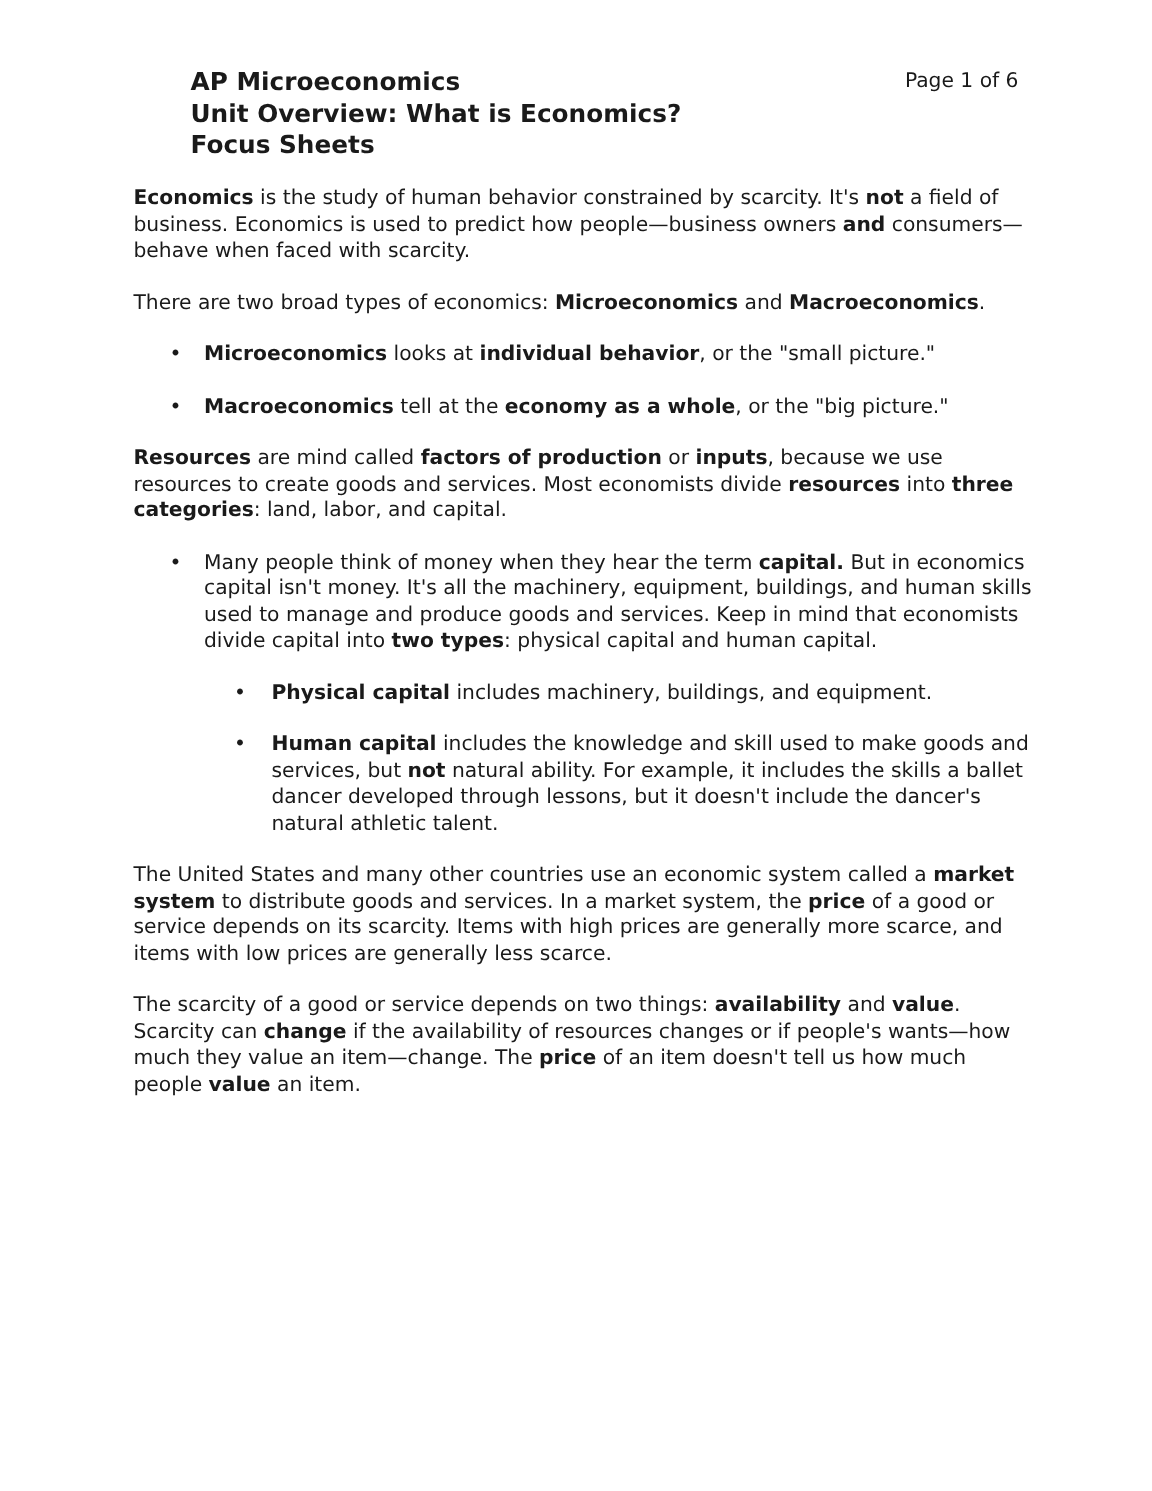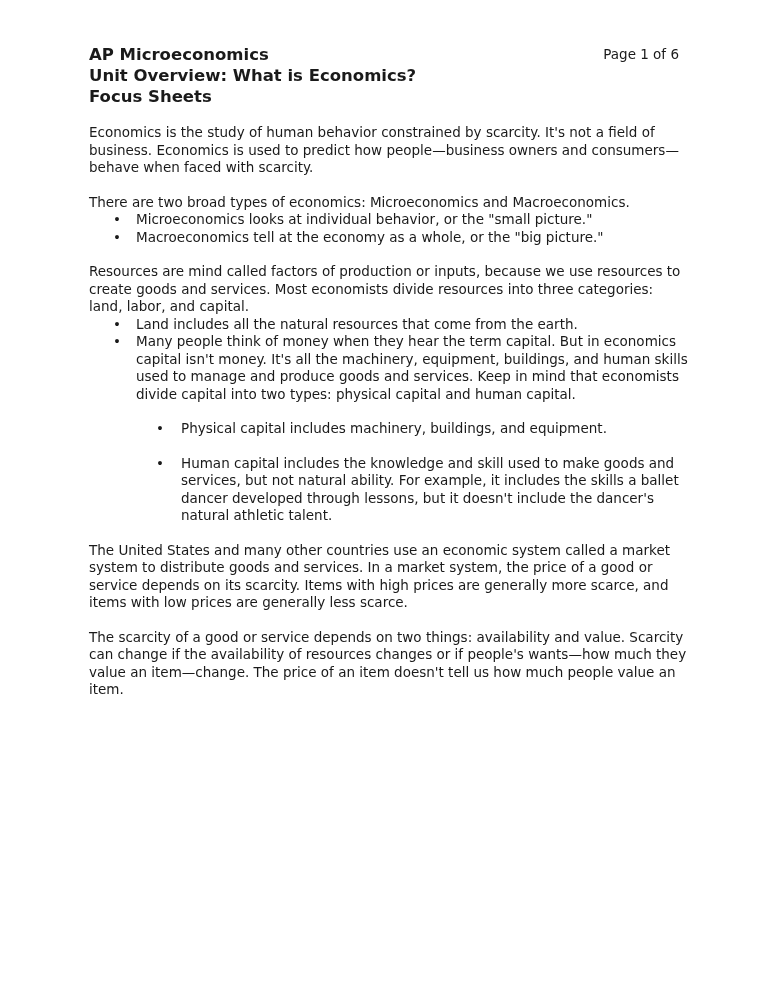--- a/index.html
+++ b/index.html
@@ -1,31 +1,31 @@
 <!DOCTYPE html>
 <html><head>
 <meta charset="utf-8">
 <style>
   html, body { margin: 0; padding: 0; background: #ffffff; }
   body { width: 768px; height: 994px; position: relative; overflow: hidden;
          font-family: "DejaVu Sans", sans-serif; color: #1a1a1a; }
   .page { position: absolute; left: 89px; top: 44px; width: 600px; }
-  .header { position: relative; }
+  .header { position: relative; margin-left: 38px; }
   .title-line { font-weight: bold; font-size: 16.5px; line-height: 21px; margin: 0; }
   .page-num { position: absolute; right: 10px; top: 2px; font-size: 13.5px; }
   .section-title { font-weight: bold; text-decoration: underline; font-size: 13.5px;
                    margin: 32px 0 0 0; line-height: 18px; }
   p { font-size: 13.5px; line-height: 17.5px; margin: 17px 0 0 0; }
   ul { list-style: none; margin: 0; padding: 0; }
   li { font-size: 13.5px; line-height: 17.5px; position: relative; }
-  ul.l1 > li { padding-left: 47px; }
+  ul.l1 > li { padding-left: 47px; margin-top: 17px; }
   ul.l1 > li::before { content: "\2022"; position: absolute; left: 24px; top: 0; }
   ul.l2 > li { padding-left: 45px; margin-top: 17px; }
   ul.l2 > li::before { content: "\2022"; position: absolute; left: 20px; top: 0; }
-  b { font-weight: normal; }
+  b { font-weight: bold; }
 </style>
 </head>
 <body>
 
 <div class="page">
   <div class="header">
     <p class="title-line" style="margin:0">AP Microeconomics</p>
     <p class="title-line" style="margin:0">Unit Overview: What is Economics?</p>
     <p class="title-line" style="margin:0">Focus Sheets</p>
     <span class="page-num">Page 1 of 6</span>
@@ -38,21 +38,20 @@
   <p><span>There are two broad types of economics: </span><b>Microeconomics</b><span> and </span><b>Macroeconomics</b><span>.</span></p>
 
   <ul class="l1">
     <li><b>Microeconomics</b><span> looks at </span><b>individual behavior</b><span>, or the "small picture."</span></li>
     <li><b>Macroeconomics</b><span> tell at the </span><b>economy as a whole</b><span>, or the "big picture."</span></li>
   </ul>
 
   <p><b>Resources</b><span> are mind called </span><b>factors of production</b><span> or </span><b>inputs</b><span>, because we use resources to create goods and services. Most economists divide </span><b>resources</b><span> into </span><b>three categories</b><span>: land, labor, and capital.</span></p>
 
   <ul class="l1">
-    <li><b>Land</b><span> includes all the natural resources that come from the earth.</span></li>
     <li><span>Many people think of money when they hear the term </span><b>capital.</b><span> But in economics capital isn't money. It's all the machinery, equipment, buildings, and human skills used to manage and produce goods and services. Keep in mind that economists divide capital into </span><b>two types</b><span>: physical capital and human capital.</span>
       <ul class="l2">
         <li><b>Physical capital</b><span> includes machinery, buildings, and equipment.</span></li>
         <li><b>Human capital</b><span> includes the knowledge and skill used to make goods and services, but </span><b>not</b><span> natural ability. For example, it includes the skills a ballet dancer developed through lessons, but it doesn't include the dancer's natural athletic talent.</span></li>
       </ul>
     </li>
   </ul>
 
   <p><span>The United States and many other countries use an economic system called a </span><b>market system</b><span> to distribute goods and services. In a market system, the </span><b>price</b><span> of a good or service depends on its scarcity. Items with high prices are generally more scarce, and items with low prices are generally less scarce.</span></p>
 

